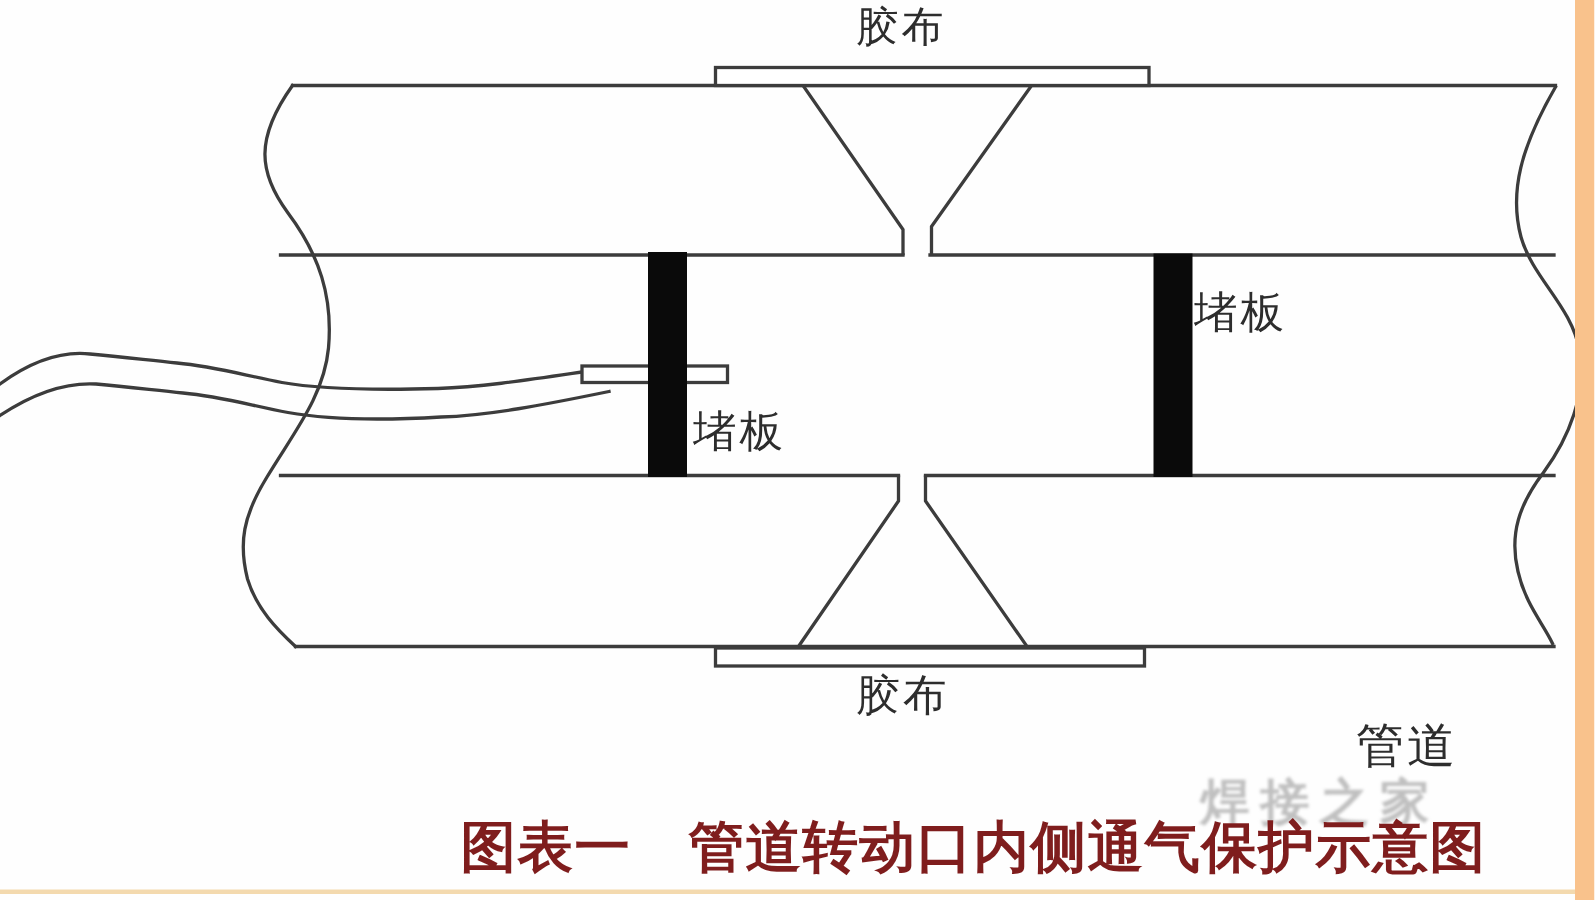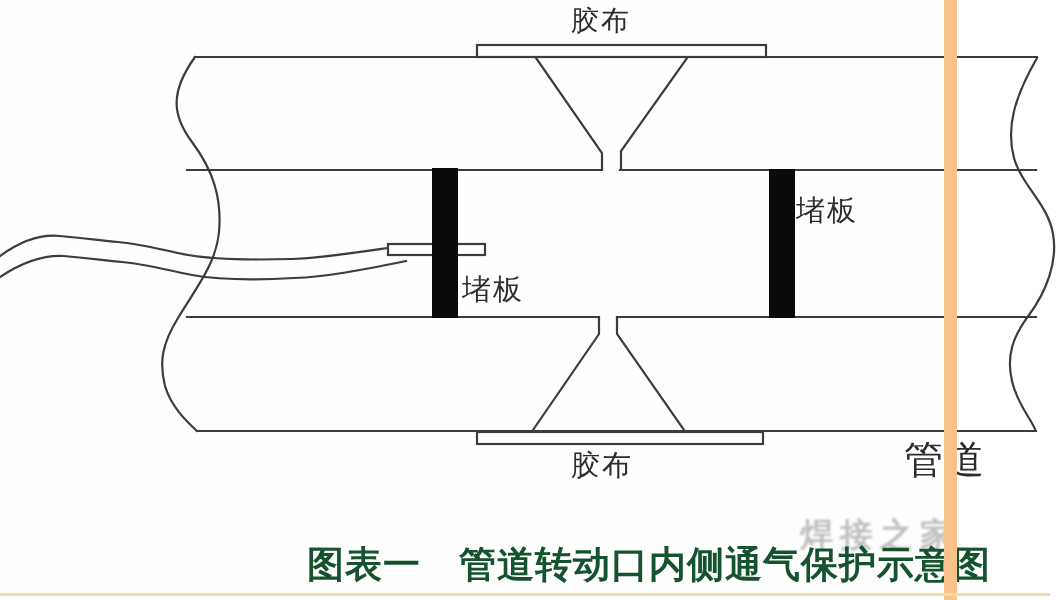--- a/index.html
+++ b/index.html
@@ -6,36 +6,36 @@
     --line:#3c3c3c;
     --plate:#0a0a0a;
     --accent-border:#f9c28c;
     --accent-line:#f3d9ae;
     --bg:#fefefe;
     --label:#2d2d2d;
   }
   *{margin:0;padding:0;box-sizing:border-box;}
   html,body{width:1063px;height:600px;overflow:hidden;background:#fff;}
   .canvas{
-    position:relative;width:957px;height:600px;background:var(--bg);
-    font-family:Liberation Serif, serif;
+    position:relative;width:1063px;height:600px;background:var(--bg);
+    font-family:Liberation Mono, monospace;
   }
   .drawing{position:absolute;left:0;top:0;}
   .lbl{
     position:absolute;color:var(--label);font-size:28px;line-height:1.1;
     letter-spacing:2px;white-space:nowrap;
   }
   .lbl-tape-top{left:571px;top:6px;}
   .lbl-argon{left:251px;top:199px;}
   .lbl-plate-left{left:462px;top:274px;font-size:29px;}
   .lbl-plate-right{left:796px;top:195px;font-size:29px;}
   .lbl-tape-bottom{left:571px;top:450px;font-size:29px;}
-  .lbl-pipe{left:904px;top:439px;font-size:39px;}
+  .lbl-pipe{left:904px;top:482px;font-size:32px;}
   .caption{
-    position:absolute;left:307px;top:540px;color:#14532d;
+    position:absolute;left:307px;top:540px;color:#7f1d1d;
     font-size:37px;font-weight:bold;white-space:nowrap;letter-spacing:1px;
   }
   .caption .fig-label{margin-right:38px;}
   .watermark{
     position:absolute;left:800px;top:513px;font-size:33px;font-weight:bold;
     color:rgba(125,125,125,0.48);letter-spacing:7px;white-space:nowrap;
     filter:blur(1.2px);pointer-events:none;
   }
   .edge-right{position:absolute;right:0;top:0;width:13px;height:600px;background:var(--accent-border);}
   .edge-bottom{position:absolute;left:0;top:593px;width:1050px;height:3px;background:var(--accent-line);}

